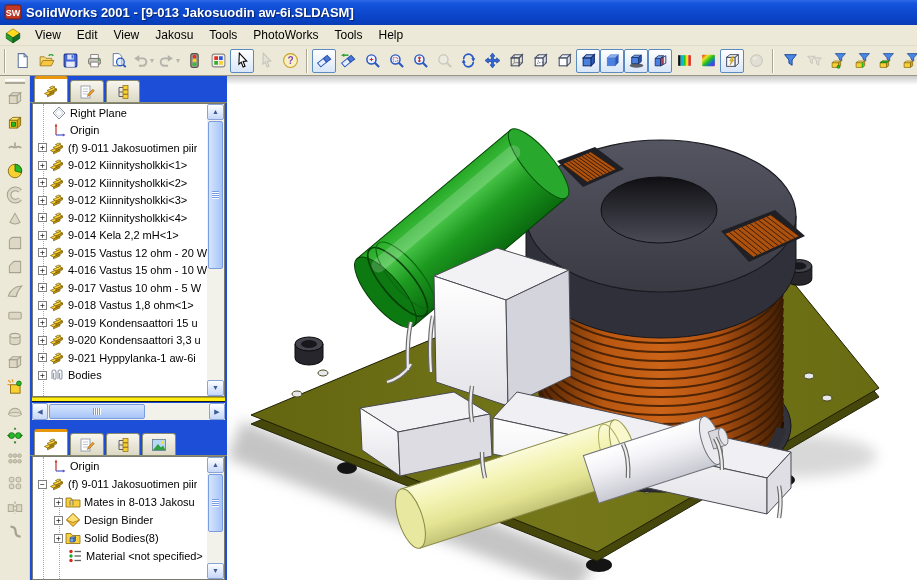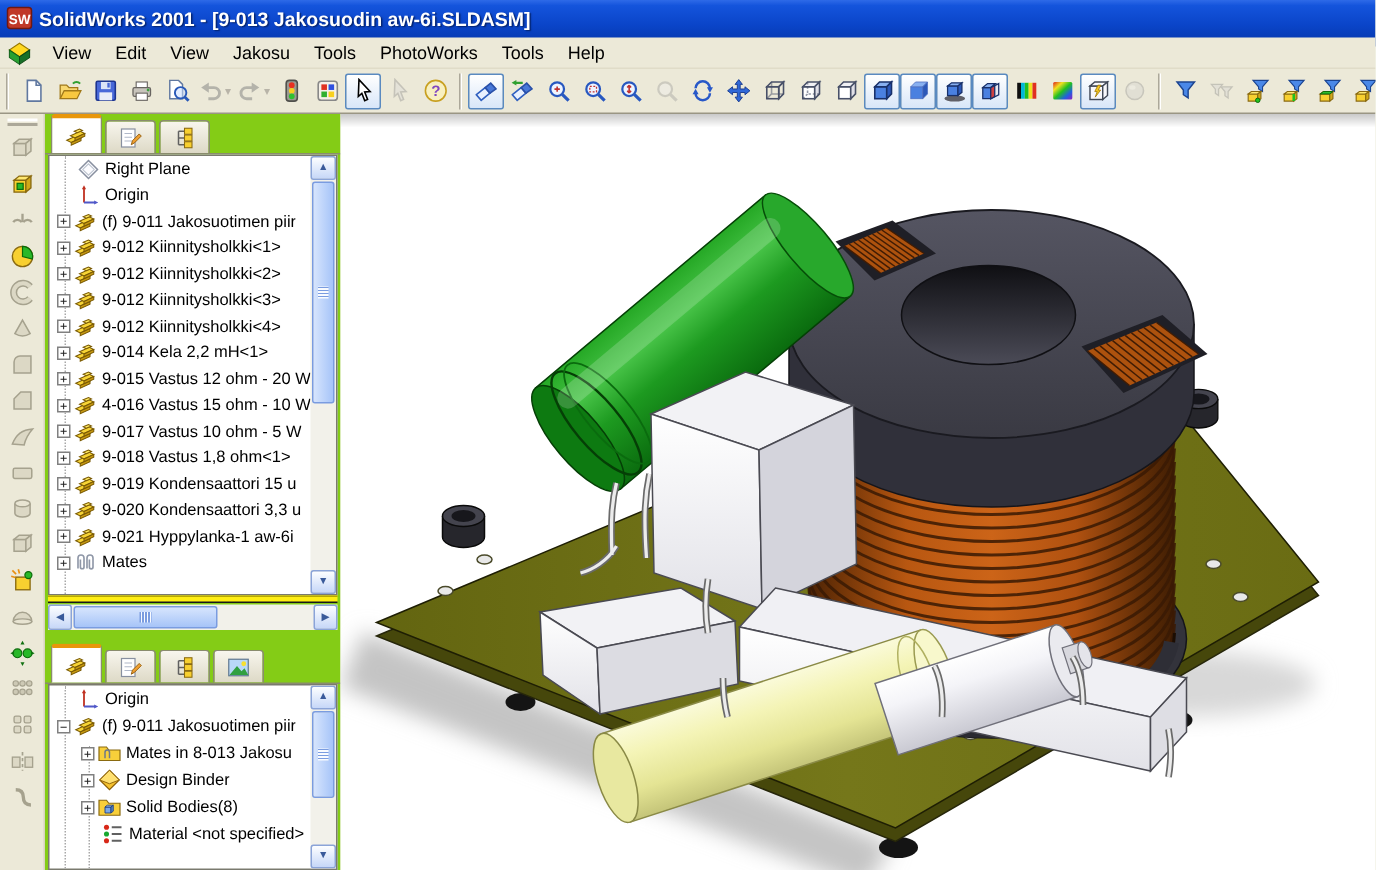--- a/index.html
+++ b/index.html
@@ -34,21 +34,21 @@
 
   
   .lefttb { position:absolute; left:0; top:76px; width:30px; height:504px; background:#ece9d8;
     border-right:1px solid #d8d4c0; }
   .hgrip { height:5px; width:20px; margin:3px auto 3px; border-top:2px solid #fff; border-bottom:2px solid #aca899; }
   .lbtn { width:26px; height:24px; margin:0 auto; display:flex; align-items:center; justify-content:center; }
   .lbtn.dis svg { opacity:.85; }
   .lbtn svg { width:18px; height:18px; }
 
   
-  .panelcol { position:absolute; left:30px; top:76px; width:197px; height:504px; background:#84cc16; }
+  .panelcol { position:absolute; left:30px; top:76px; width:197px; height:504px; background:#1d4ed8; }
   .tabbar { position:absolute; left:0; width:197px; height:27px; display:flex; align-items:flex-end; padding-left:4px;
     border-bottom:1px solid #8a8c6e; }
   .tab { width:34px; height:22px; display:flex; align-items:center; justify-content:center; margin-right:2px;
     background:linear-gradient(#f8f6ee,#ddd9c6); border:1px solid #8a8c6e; border-bottom:0; border-radius:3px 3px 0 0; }
   .tab.active { height:26px; background:#fff; border-top:3px solid #e8960a; }
   .tab svg { width:16px; height:16px; }
 
   .treebox { position:absolute; left:2px; width:193px; background:#fff; border:1px solid #7a7a6e; overflow:hidden; }
   .guide { position:absolute; top:0; bottom:0; width:0; border-left:1px dotted #a8a8a8; }
   .trow { display:flex; align-items:center; height:17.5px; position:relative; white-space:nowrap; }
@@ -950,21 +950,21 @@
             <svg class="tic">
               <use href="#s-part"></use>
             </svg>
             <span class="tlabel">9-021 Hyppylanka-1 aw-6i</span>
           </div>
           <div class="trow ">
             <div class="expbox">+</div>
             <svg class="tic">
               <use href="#s-mates"></use>
             </svg>
-            <span class="tlabel">Mates</span>
+            <span class="tlabel">Bodies</span>
           </div>
         </div>
       <div class="sbv" style="right:0;top:0;height:292px">
         <div class="sbbtn" style="top:0">▲</div>
         <div class="sbthumbv" style="top:17px;height:148px">
             <div class="gripv"></div>
           </div>
         <div class="sbbtn" style="bottom:0">▼</div>
       </div>
     </div>

